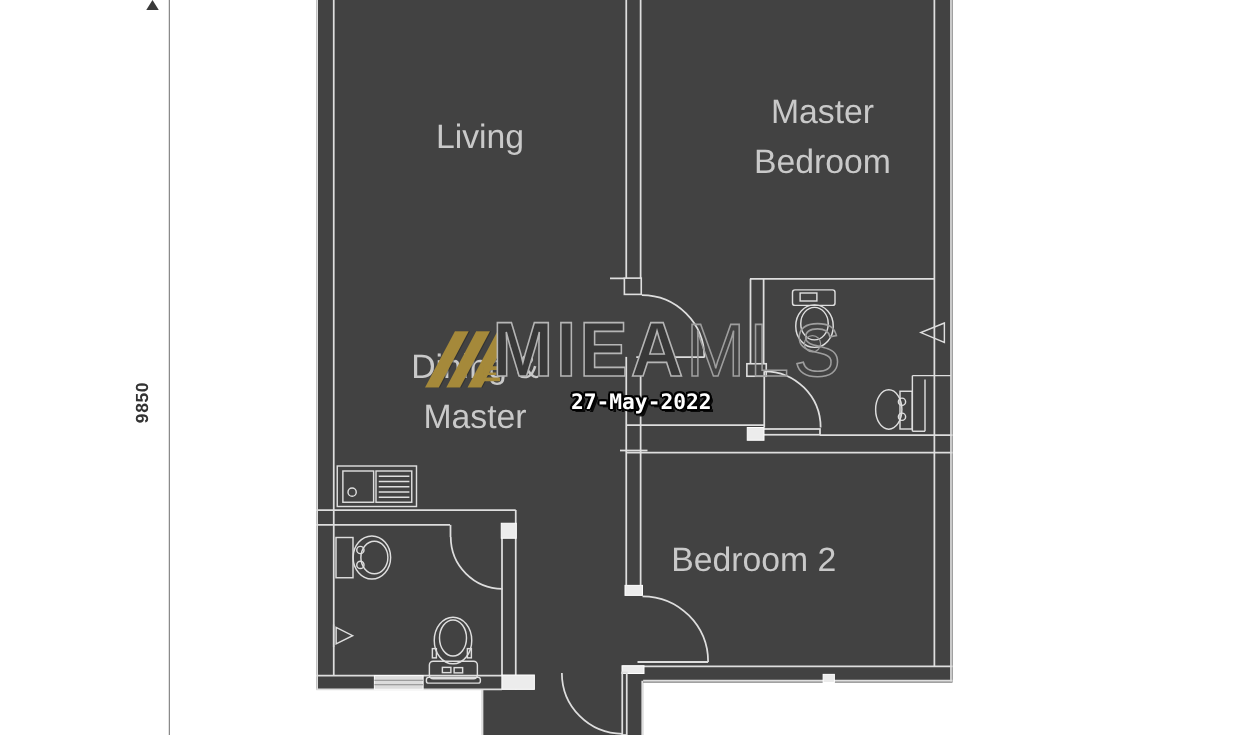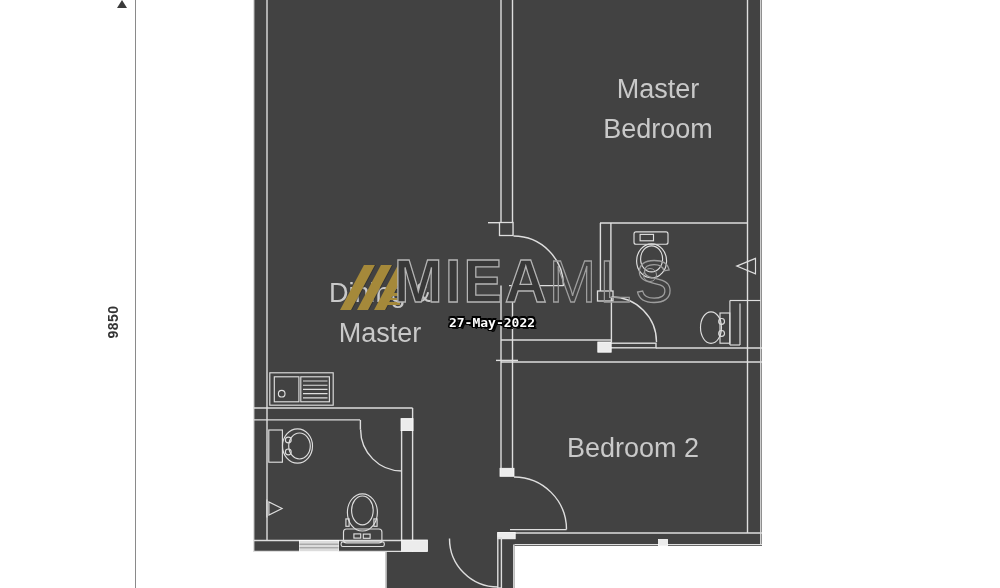--- a/index.html
+++ b/index.html
@@ -42,22 +42,22 @@
 
   .wm-brand{position:absolute;left:394px;top:250px;line-height:1;white-space:nowrap;
     transform:scaleX(.94);transform-origin:left top;}
   .wm-primary{font-size:62px;font-weight:700;letter-spacing:2.5px;
     color:var(--watermark-fill);-webkit-text-stroke:1.3px var(--watermark-stroke);}
   .wm-secondary{font-size:60px;font-weight:400;letter-spacing:4px;
     color:transparent;-webkit-text-stroke:1.3px #9e9e9e;}
   .wm-reg{position:absolute;left:643px;top:268px;width:12px;height:12px;
     border:1.6px solid #9e9e9e;border-radius:50%;}
 
-  .wm-date{position:absolute;left:492px;top:322px;transform:translate(-50%,-50%);
-    font-family:"DejaVu Sans Mono",monospace;font-weight:700;font-size:13px;
+  .wm-date{position:absolute;left:513px;top:322px;transform:translate(-50%,-50%);
+    font-family:"DejaVu Sans Mono",monospace;font-weight:700;font-size:17px;
     color:var(--date-text);letter-spacing:0;white-space:nowrap;
     text-shadow:-1.7px 0 0 #000,1.7px 0 0 #000,0 -1.7px 0 #000,0 1.7px 0 #000,
       -1.2px -1.2px 0 #000,1.2px -1.2px 0 #000,-1.2px 1.2px 0 #000,1.2px 1.2px 0 #000,
       2.6px 2.6px 0 rgba(0,0,0,.85);}
 </style>
 </head>
 <body>
 
 <div class="stage">
 
@@ -191,30 +191,31 @@
       <circle cx="721.6" cy="321.4" r="2.9"></circle>
       <circle cx="721.6" cy="333.4" r="2.9"></circle>
     </g>
   </svg>
 
   <div class="dim-line"></div>
   <div class="dim-arrow"></div>
   <div class="dim-label">9850</div>
 
   <div class="room-label" style="left:384px;top:109px;">
+    <div>Living</div>
   </div>
   <div class="room-label" style="left:658px;top:109px;">
     <div>Master</div>
     <div>Bedroom</div>
   </div>
   <div class="room-label" style="left:380px;top:313px;">
     <div>Dining &amp;</div>
     <div>Master</div>
   </div>
-  <div class="room-label" style="left:633px;top:448px;">
+  <div class="room-label" style="left:603px;top:448px;">
     <div>Bedroom 2</div>
   </div>
 
   <div class="wm-logo">
     <div class="wm-slash"></div>
     <div class="wm-slash"></div>
     <div class="wm-slash"></div>
   </div>
   <div class="wm-minibars">
     <div class="mb1"></div>

